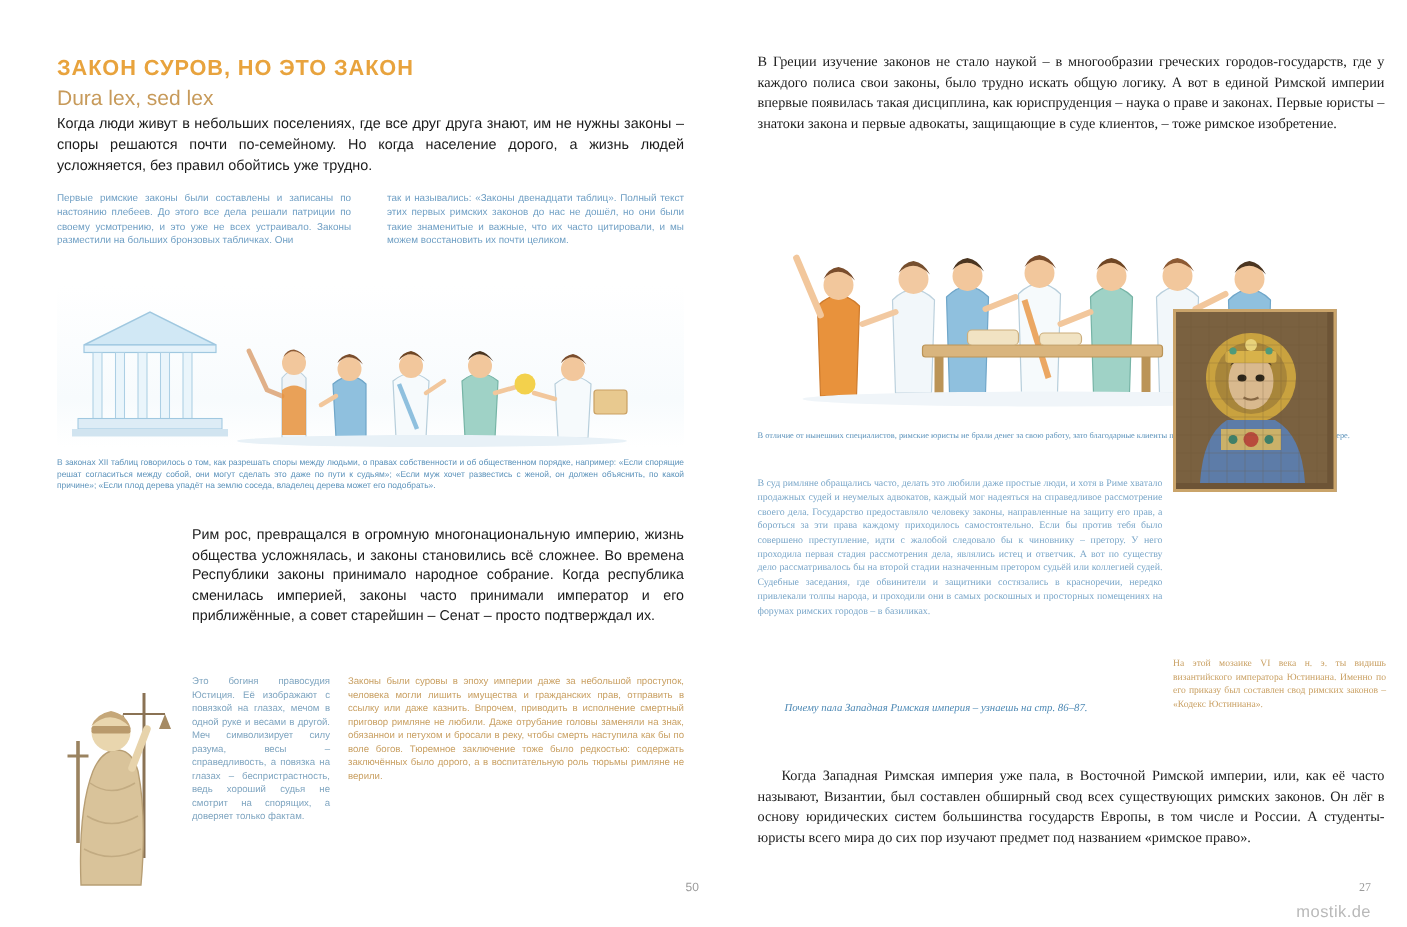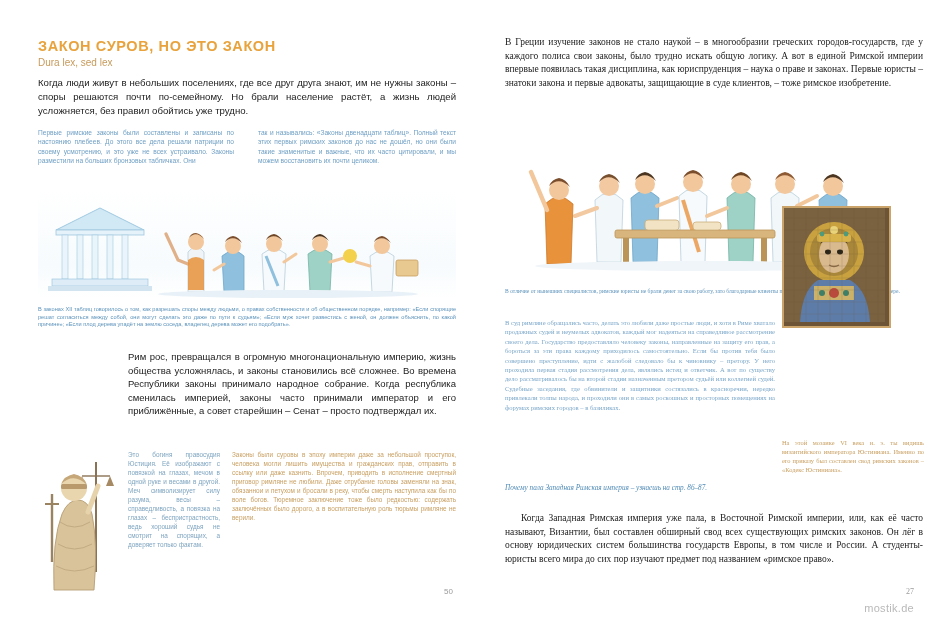--- a/index.html
+++ b/index.html
@@ -16,21 +16,21 @@
   .page-right{width:469px;padding:0;font-family:Liberation Serif, serif;}
 
   
   .title{
     position:absolute;left:38px;top:38px;
     font-size:14.5px;font-weight:bold;letter-spacing:.6px;
     color:#e8a33d;
   }
   .subtitle{
     position:absolute;left:38px;top:57px;
-    font-size:10px;color:#c79a5a;font-style:normal;
+    font-size:14px;color:#c79a5a;font-style:normal;
   }
   .lead{
     position:absolute;left:38px;top:76px;width:418px;
     font-size:9.6px;line-height:14.2px;color:#1b1b1b;text-align:justify;
   }
   .bluetext{
     color:#6f9fc4;font-size:6.6px;line-height:9.4px;text-align:justify;
   }
   .bluetext.dense{color:#7ba7c9;}
   .caption-blue{
@@ -79,21 +79,21 @@
 </style>
 </head>
 <body>
 
 <div class="spread">
 
   <div class="page page-left">
 
     <div class="title">ЗАКОН СУРОВ, НО ЭТО ЗАКОН</div>
     <div class="subtitle">Dura lex, sed lex</div>
-    <div class="lead">Когда люди живут в небольших поселениях, где все друг друга знают, им не нужны законы – споры решаются почти по-семейному. Но брали население растёт, а жизнь людей усложняется, без правил обойтись уже трудно.</div>
+    <div class="lead">Когда люди живут в небольших поселениях, где все друг друга знают, им не нужны законы – споры решаются почти по-семейному. Но когда население дорого, а жизнь людей усложняется, без правил обойтись уже трудно.</div>
 
     <div style="position:absolute;left:38px;top:128px;width:196px;" class="bluetext">Первые римские законы были составлены и записаны по настоянию плебеев. До этого все дела решали патриции по своему усмотрению, и это уже не всех устраивало. Законы разместили на больших бронзовых табличках. Они</div>
     <div style="position:absolute;left:258px;top:128px;width:198px;" class="bluetext">так и назывались: «Законы двенадцати таблиц». Полный текст этих первых римских законов до нас не дошёл, но они были такие знаменитые и важные, что их часто цитировали, и мы можем восстановить их почти целиком.</div>
 
     <div class="illus illus-left">
       <svg width="418" height="108" viewBox="0 0 418 108">
 
         <g opacity="0.95">
           <polygon points="18,40 62,18 106,40" fill="#cfe7f5" stroke="#9cc6df" stroke-width="1"></polygon>
           <rect x="18" y="40" width="88" height="5" fill="#e4f2fa" stroke="#9cc6df" stroke-width="0.8"></rect>
@@ -177,21 +177,21 @@
 
         <line x1="14" y1="42" x2="14" y2="110" stroke="#9a8360" stroke-width="2.4"></line>
         <line x1="7" y1="52" x2="21" y2="52" stroke="#9a8360" stroke-width="2"></line>
       </svg>
     </div>
 
     <div style="position:absolute;left:128px;top:450px;width:92px;" class="smalltext grayblue">Это богиня правосудия Юстиция. Её изображают с повязкой на глазах, мечом в одной руке и весами в другой. Меч символизирует силу разума, весы – справедливость, а повязка на глазах – беспристрастность, ведь хороший судья не смотрит на спорящих, а доверяет только фактам.</div>
 
     <div style="position:absolute;left:232px;top:450px;width:224px;" class="smalltext tan">Законы были суровы в эпоху империи даже за небольшой проступок, человека могли лишить имущества и гражданских прав, отправить в ссылку или даже казнить. Впрочем, приводить в исполнение смертный приговор римляне не любили. Даже отрубание головы заменяли на знак, обязаннои и петухом и бросали в реку, чтобы смерть наступила как бы по воле богов. Тюремное заключение тоже было редкостью: содержать заключённых было дорого, а в воспитательную роль тюрьмы римляне не верили.</div>
 
-    <div class="pagenum" style="left:444px;">50</div>
+    <div class="pagenum" style="left:457px;">50</div>
   </div>
 
   <div class="page page-right">
 
     <div style="position:absolute;left:36px;top:36px;width:418px;" class="body">В Греции изучение законов не стало наукой – в многообразии греческих городов-государств, где у каждого полиса свои законы, было трудно искать общую логику. А вот в единой Римской империи впервые появилась такая дисциплина, как юриспруденция – наука о праве и законах. Первые юристы – знатоки закона и первые адвокаты, защищающие в суде клиентов, – тоже римское изобретение.</div>
 
     <div class="illus illus-right" style="left:36px;top:112px;">
       <svg width="418" height="170" viewBox="0 0 418 170">
         <rect x="0" y="0" width="418" height="170" fill="#ffffff"></rect>
 
@@ -245,21 +245,21 @@
         <rect x="188" y="110" width="28" height="8" rx="3" fill="#f1e3c3" stroke="#cbae7c" stroke-width="0.8"></rect>
 
         <ellipse cx="200" cy="154" rx="170" ry="5" fill="#f0f5f9"></ellipse>
       </svg>
     </div>
 
     <div style="position:absolute;left:36px;top:288px;width:418px;" class="caption-blue">В отличие от нынешних специалистов, римские юристы не брали денег за свою работу, зато благодарные клиенты помогали им в дальнейшей политической карьере.</div>
 
     <div style="position:absolute;left:36px;top:318px;width:270px;" class="bluetext dense">В суд римляне обращались часто, делать это любили даже простые люди, и хотя в Риме хватало продажных судей и неумелых адвокатов, каждый мог надеяться на справедливое рассмотрение своего дела. Государство предоставляло человеку законы, направленные на защиту его прав, а бороться за эти права каждому приходилось самостоятельно. Если бы против тебя было совершено преступление, идти с жалобой следовало бы к чиновнику – претору. У него проходила первая стадия рассмотрения дела, являлись истец и ответчик. А вот по существу дело рассматривалось бы на второй стадии назначенным претором судьёй или коллегией судей. Судебные заседания, где обвинители и защитники состязались в красноречии, нередко привлекали толпы народа, и проходили они в самых роскошных и просторных помещениях на форумах римских городов – в базиликах.</div>
 
-    <div style="position:absolute;left:36px;top:484px;width:220px;" class="italic-note blue">Почему пала Западная Римская империя – узнаешь на стр. 86–87.</div>
+    <div style="position:absolute;left:36px;top:468px;width:220px;text-align:right;" class="italic-note blue">Почему пала Западная Римская империя – узнаешь на стр. 86–87.</div>
 
     <div class="mosaic" style="left:313px;top:206px;">
       <svg width="101" height="114" viewBox="0 0 101 114">
         <rect x="0" y="0" width="101" height="114" fill="#7a6140"></rect>
         <rect x="0" y="0" width="101" height="114" fill="none"></rect>
 
         <circle cx="50" cy="44" r="30" fill="#c9a23f"></circle>
         <circle cx="50" cy="44" r="24" fill="#a8863a"></circle>
 
         <ellipse cx="50" cy="46" rx="15" ry="19" fill="#d9b98e"></ellipse>

